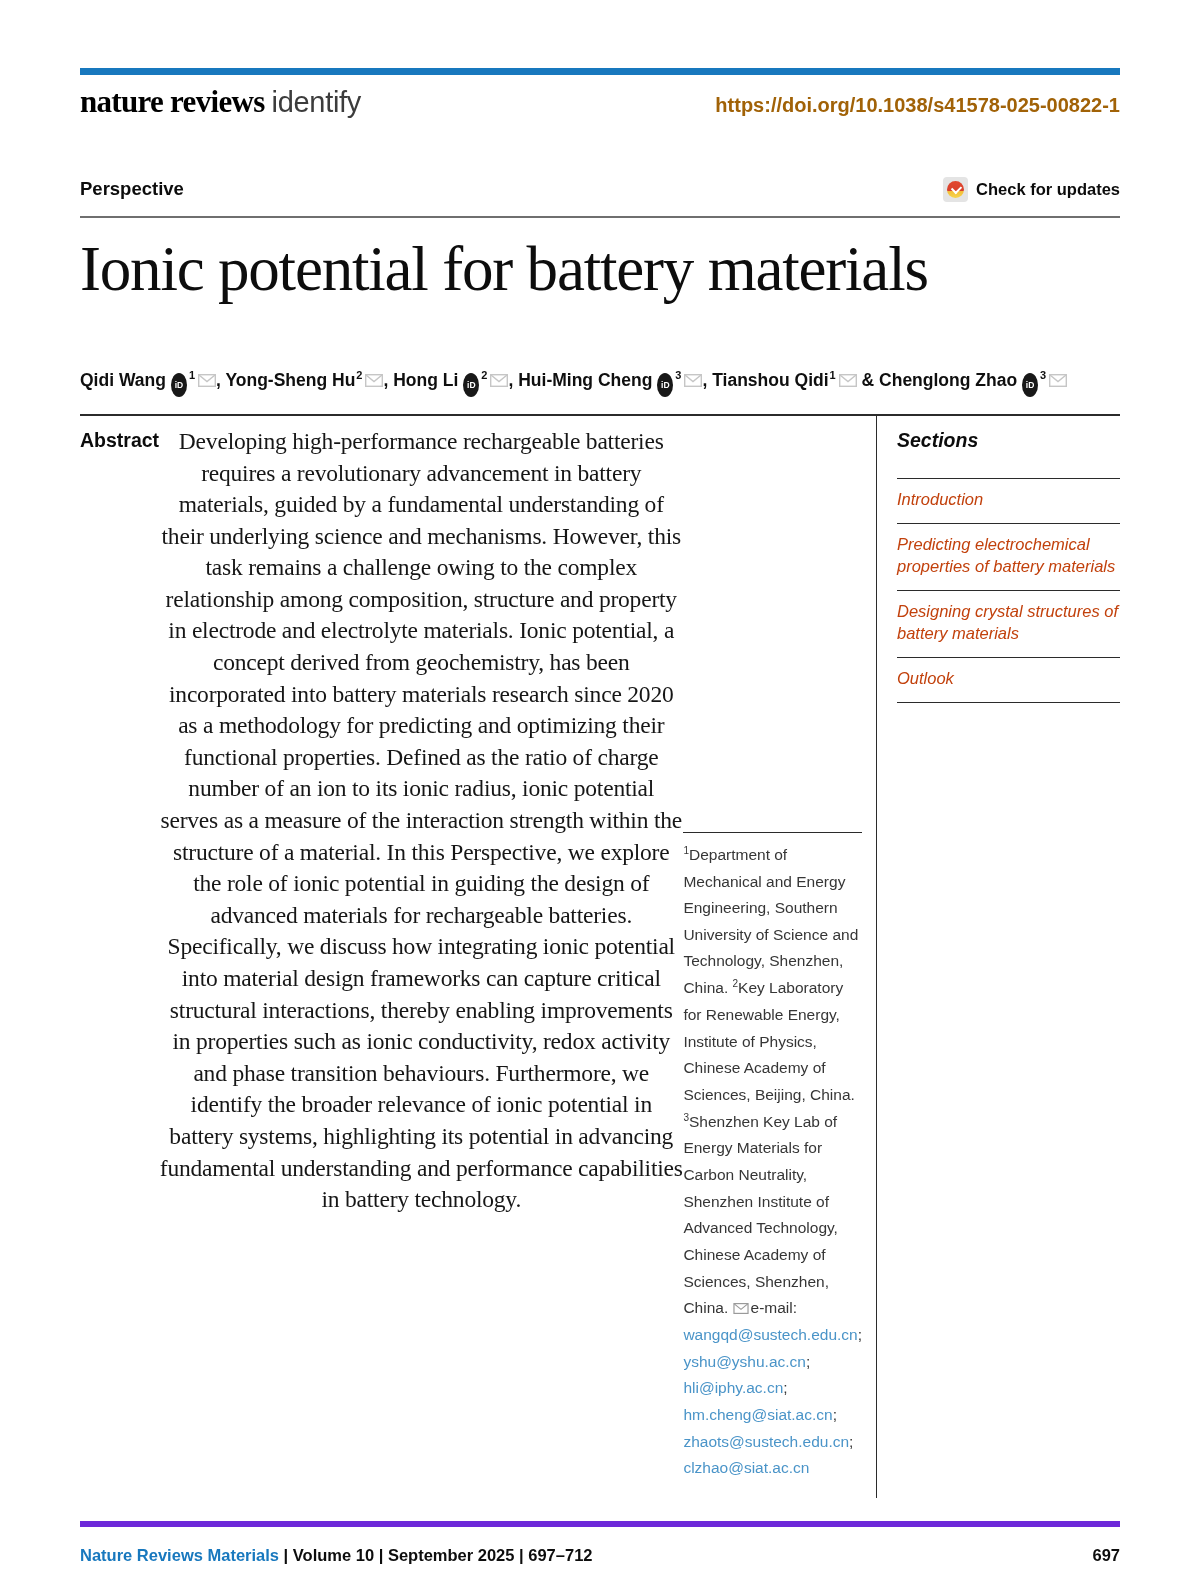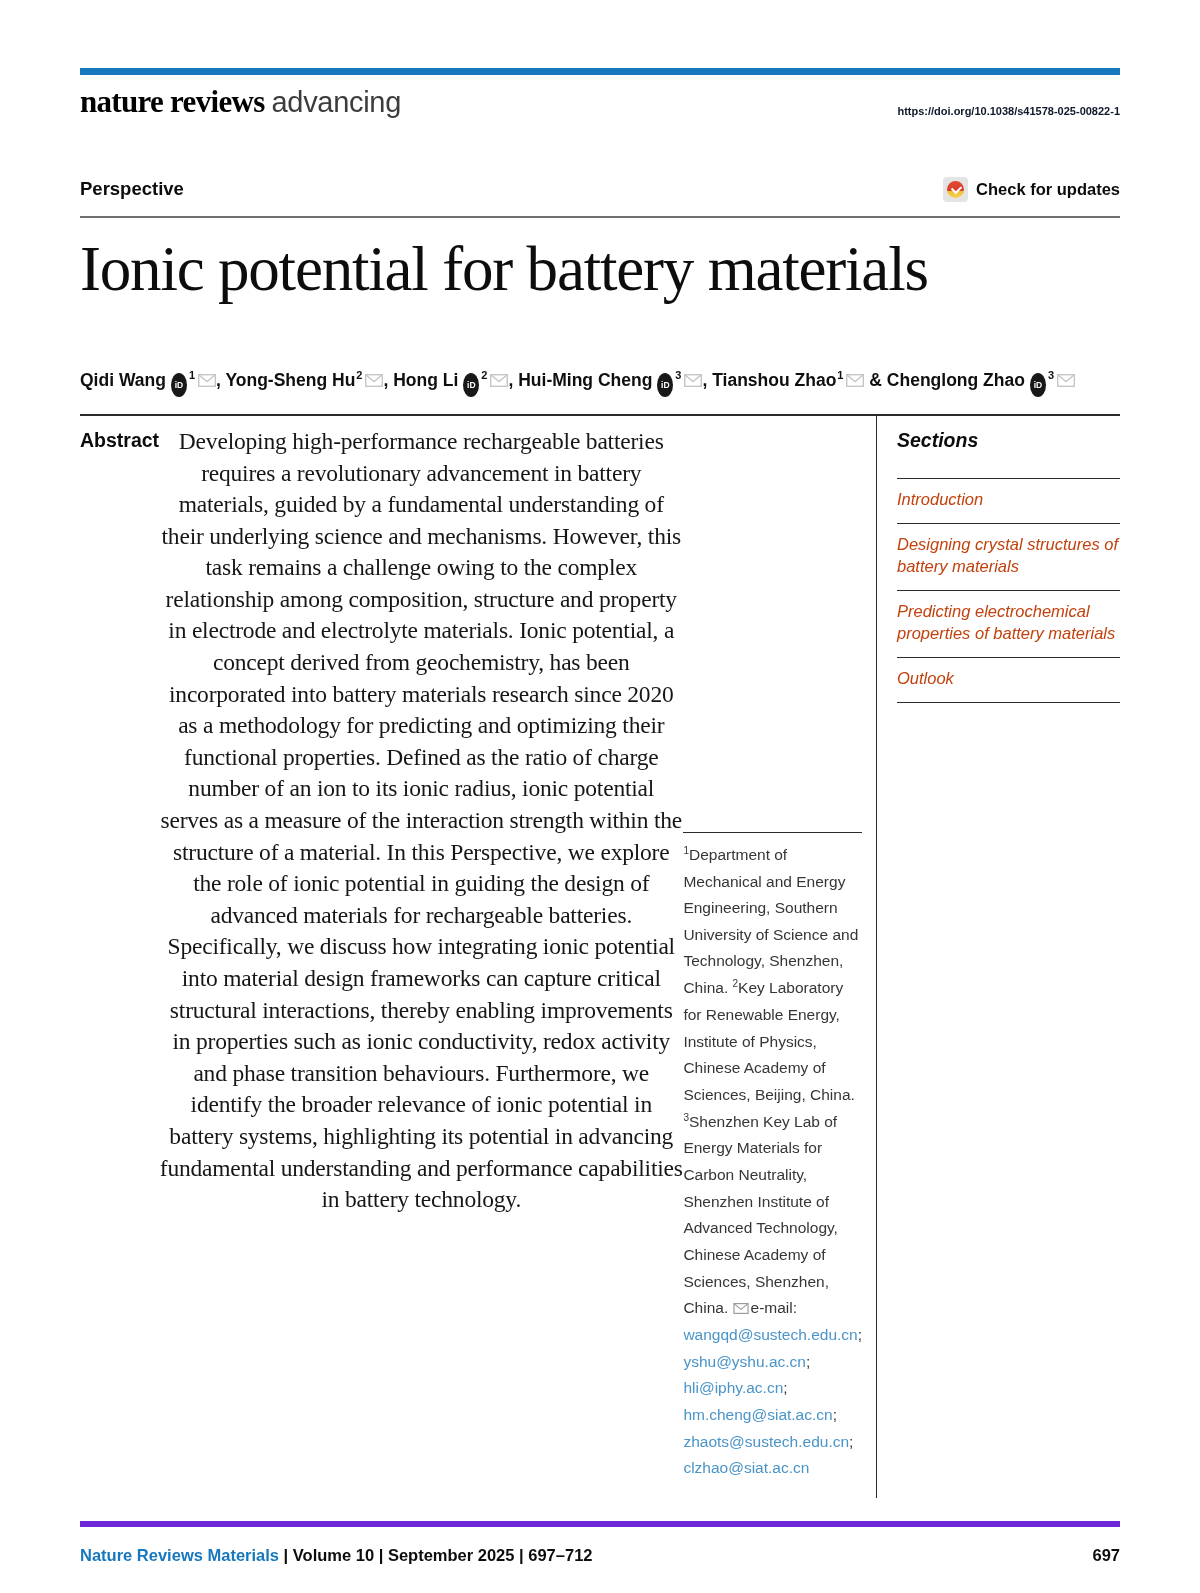--- a/index.html
+++ b/index.html
@@ -7,21 +7,21 @@
     width:1200px; height:1593px; box-sizing:border-box;
     padding:0 80px; background:#ffffff; position:relative;
     font-family:"Liberation Sans", sans-serif; color:#111;
     overflow:hidden;
   }
   
   .topbar { margin-top:68px; height:7px; background:#1878be; }
   .masthead { display:flex; justify-content:space-between; align-items:flex-end; margin-top:8px; height:34px; }
   .logo { font-family:"Liberation Serif", serif; font-size:31px; font-weight:bold; letter-spacing:-0.7px; color:#000; line-height:1; }
   .logo .light { font-family:"Liberation Sans", sans-serif; font-weight:normal; color:#3c3c3c; letter-spacing:-0.3px; margin-left:7px; font-size:29px; }
-  .doi-link { color:#0f172a; font-size:11px; font-weight:bold; text-decoration:none; }
+  .doi-link { color:#a16207; font-size:20px; font-weight:bold; text-decoration:none; }
   
   .type-row { margin-top:58px; display:flex; justify-content:space-between; align-items:center; height:28px; }
   .type-label { font-size:18.5px; font-weight:bold; color:#0c0c0c; }
   .check-updates { display:flex; align-items:center; gap:8px; font-size:16.5px; font-weight:bold; color:#0c0c0c; text-decoration:none;margin-left:24px; }
   .crossmark-badge { width:25px; height:25px; border-radius:4px; background:#e4e4e4; display:flex; align-items:center; justify-content:center; }
   .cm-circle { width:17px; height:17px; border-radius:50%; background:linear-gradient(180deg,#e2482f 0%,#d8402c 58%,#f2bd38 58%,#f7d44e 100%); position:relative; }
   .cm-circle::after { content:""; position:absolute; left:5px; top:4px; width:7px; height:5px; border-left:2px solid #fff; border-bottom:2px solid #fff; transform:rotate(-45deg); }
   .rule-gray { margin-top:13px; height:2px; background:#6f6f6f; }
   
   .title { margin:16px 0 0; font-family:"Liberation Serif", serif; font-weight:500; font-size:63px; letter-spacing:-1.2px; color:#0d0d0d; line-height:1.12; }
@@ -51,21 +51,21 @@
 </style>
 </head>
 <body>
 
 <div class="page">
 
   <div class="topbar"></div>
 
   <div class="masthead">
     <div class="logo">
-      <span>nature reviews</span><span class="light">advancing</span>
+      <span>nature reviews</span><span class="light">identify</span>
     </div>
     <a class="doi-link" href="#">https://doi.org/10.1038/s41578-025-00822-1</a>
   </div>
 
   <div class="type-row">
     <span class="type-label">Perspective</span>
     <a class="check-updates" href="#">
       <span class="crossmark-badge">
           <span class="cm-circle"></span>
         </span>
@@ -87,21 +87,21 @@
             <path d="M1 1 L9 7.5 L17 1" fill="none" stroke="#c6c6c6" stroke-width="1.4"></path>
           </svg></a><span>, </span></span>
     <span><span>Hong Li</span><a class="orcid-badge" href="#">iD</a><sup>2</sup><a href="#"><svg class="env-icon" width="18" height="13" viewBox="0 0 18 13">
             <rect x="0.7" y="0.7" width="16.6" height="11.6" fill="none" stroke="#c6c6c6" stroke-width="1.4"></rect>
             <path d="M1 1 L9 7.5 L17 1" fill="none" stroke="#c6c6c6" stroke-width="1.4"></path>
           </svg></a><span>, </span></span>
     <span><span>Hui-Ming Cheng</span><a class="orcid-badge" href="#">iD</a><sup>3</sup><a href="#"><svg class="env-icon" width="18" height="13" viewBox="0 0 18 13">
             <rect x="0.7" y="0.7" width="16.6" height="11.6" fill="none" stroke="#c6c6c6" stroke-width="1.4"></rect>
             <path d="M1 1 L9 7.5 L17 1" fill="none" stroke="#c6c6c6" stroke-width="1.4"></path>
           </svg></a><span>, </span></span>
-    <span><span>Tianshou Zhao</span><sup>1</sup><a href="#"><svg class="env-icon" width="18" height="13" viewBox="0 0 18 13">
+    <span><span>Tianshou Qidi</span><sup>1</sup><a href="#"><svg class="env-icon" width="18" height="13" viewBox="0 0 18 13">
             <rect x="0.7" y="0.7" width="16.6" height="11.6" fill="none" stroke="#c6c6c6" stroke-width="1.4"></rect>
             <path d="M1 1 L9 7.5 L17 1" fill="none" stroke="#c6c6c6" stroke-width="1.4"></path>
           </svg></a><span> &amp; </span></span>
     <span><span>Chenglong Zhao</span><a class="orcid-badge" href="#">iD</a><sup>3</sup><a href="#"><svg class="env-icon" width="18" height="13" viewBox="0 0 18 13">
             <rect x="0.7" y="0.7" width="16.6" height="11.6" fill="none" stroke="#c6c6c6" stroke-width="1.4"></rect>
             <path d="M1 1 L9 7.5 L17 1" fill="none" stroke="#c6c6c6" stroke-width="1.4"></path>
           </svg></a><span></span></span>
   </p>
 
   <div class="rule-dark"></div>
@@ -118,22 +118,22 @@
             <rect x="0.7" y="0.7" width="16.6" height="11.6" fill="none" stroke="#9a9a9a" stroke-width="1.4"></rect>
             <path d="M1 1 L9 7.5 L17 1" fill="none" stroke="#9a9a9a" stroke-width="1.4"></path>
           </svg><span>e-mail: </span><a href="#">wangqd@sustech.edu.cn</a><span>; </span><a href="#">yshu@yshu.ac.cn</a><span>; </span><a href="#">hli@iphy.ac.cn</a><span>; </span><a href="#">hm.cheng@siat.ac.cn</a><span>; </span><a href="#">zhaots@sustech.edu.cn</a><span>; </span><a href="#">clzhao@siat.ac.cn</a>
       </div>
     </div>
 
     <div class="sidebar">
       <div class="col-head">Sections</div>
       <div class="head-rule"></div>
       <div class="toc-item">Introduction</div>
+      <div class="toc-item">Predicting electrochemical properties of battery materials</div>
       <div class="toc-item">Designing crystal structures of battery materials</div>
-      <div class="toc-item">Predicting electrochemical properties of battery materials</div>
       <div class="toc-item">Outlook</div>
     </div>
 
   </div>
 
   <div class="footer">
     <span>
       <a class="footer-journal" href="#">Nature Reviews Materials</a><span> | Volume 10 | September 2025 | 697–712</span>
     </span>
     <span>697</span>

